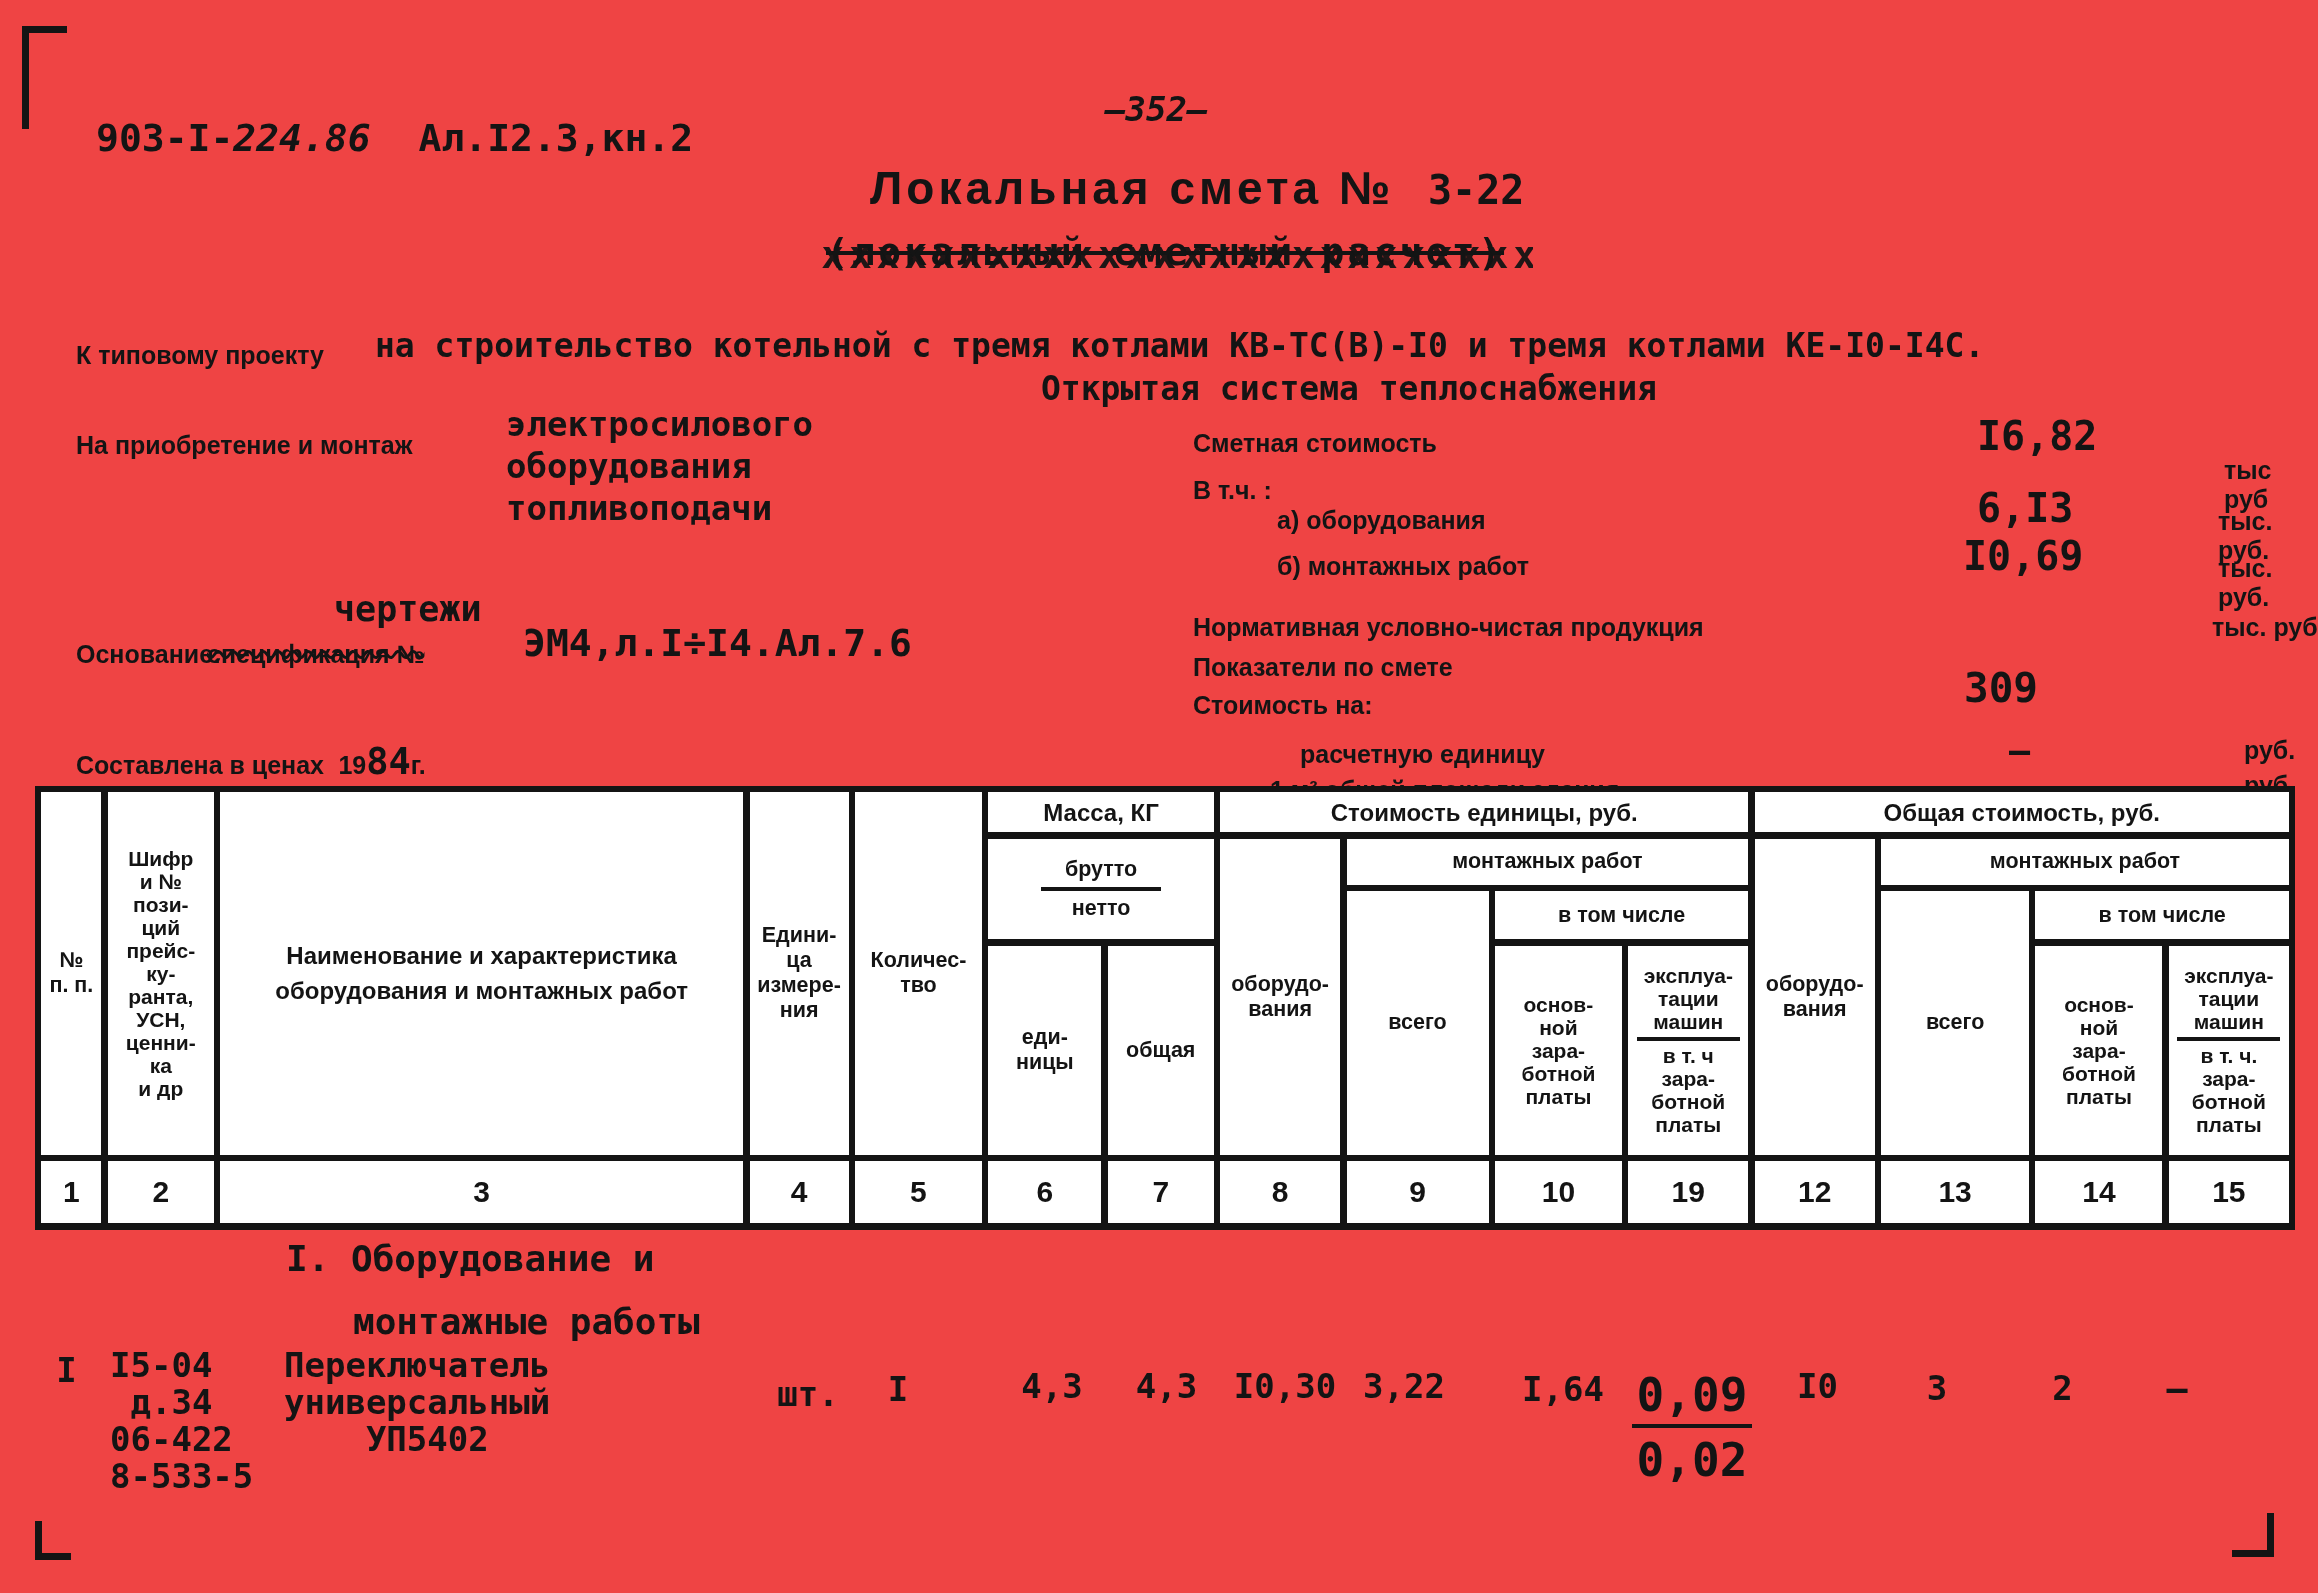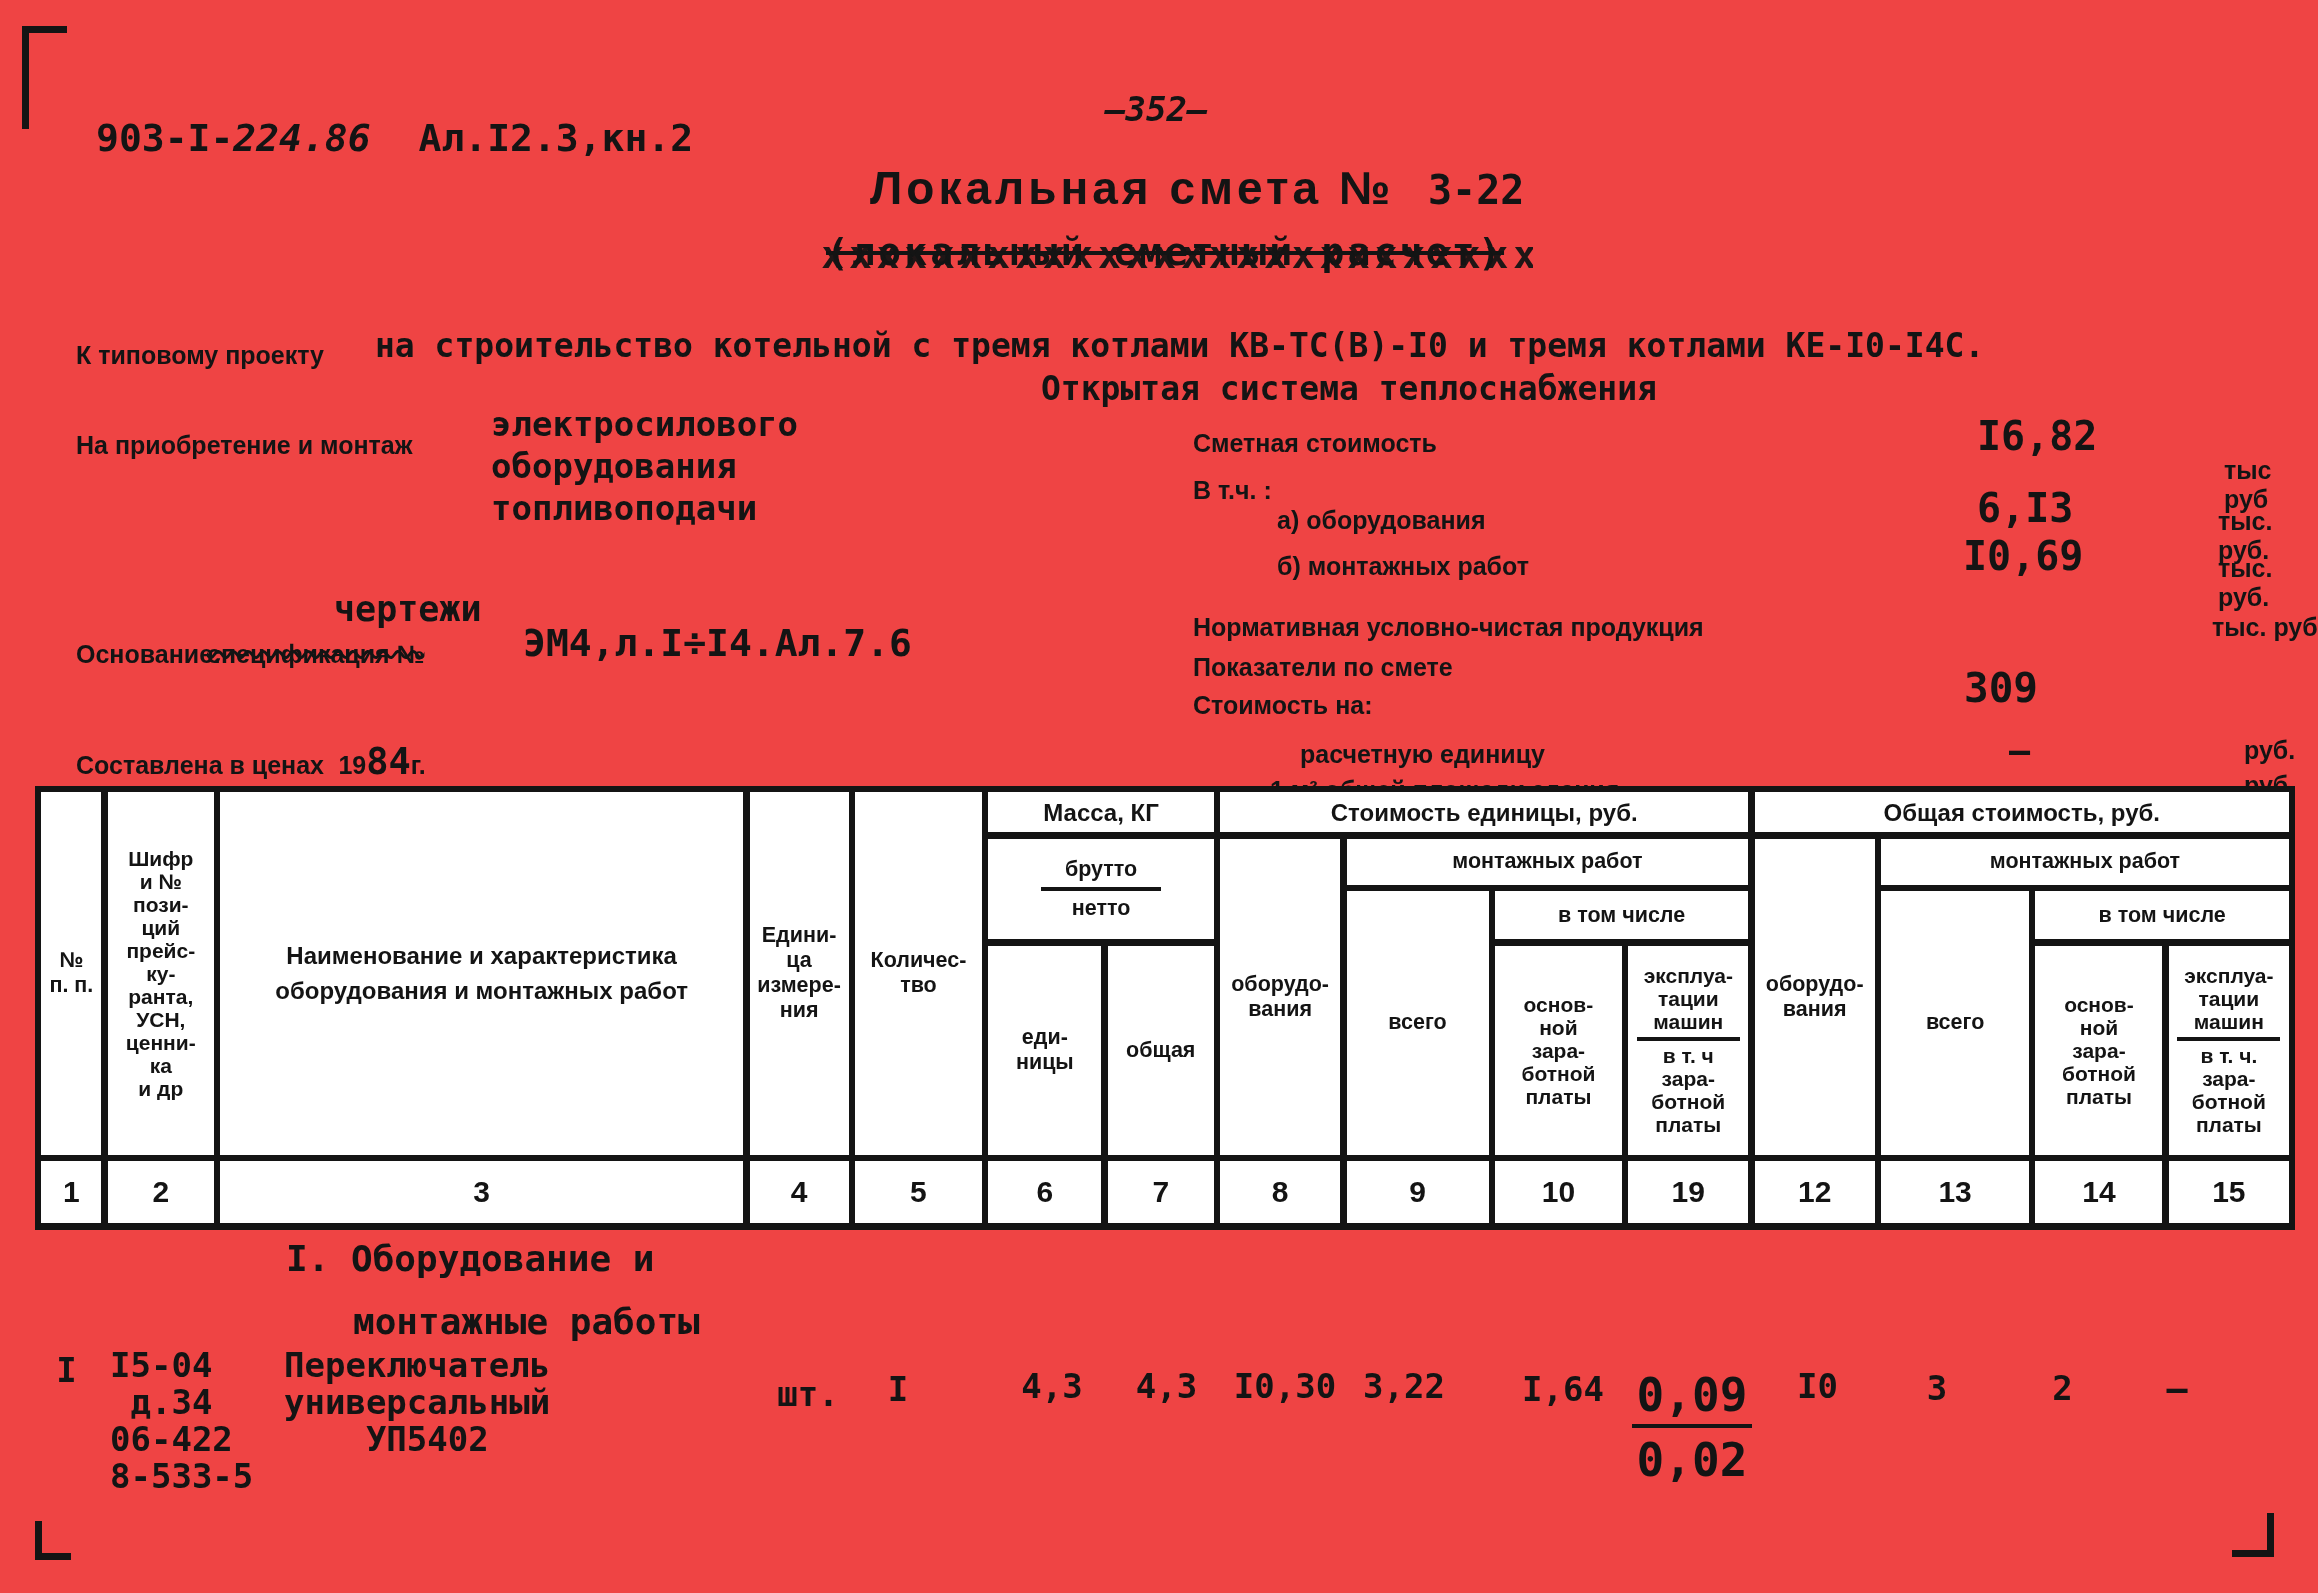--- a/index.html
+++ b/index.html
@@ -60,21 +60,21 @@
       <span class="base">(локальный сметный расчет)</span>
       <span class="xover">хххххххххххххххххххххххххх</span>
     </span>
   </div>
 
   <div class="abs sans" style="left:76px;top:341px;font-size:25px;">К типовому проекту</div>
   <div class="abs mono" style="left:375px;top:326px;font-size:33px;">на строительство котельной с тремя котлами КВ-ТС(В)-I0 и тремя котлами КЕ-I0-I4С.</div>
   <div class="abs mono" style="left:1041px;top:369px;font-size:33px;">Открытая система теплоснабжения</div>
 
   <div class="abs sans" style="left:76px;top:431px;font-size:25px;">На приобретение и монтаж</div>
-  <div class="abs mono preline" style="left:491px;top:403px;font-size:34px;line-height:42px;">электросилового
+  <div class="abs mono preline" style="left:506px;top:403px;font-size:34px;line-height:42px;">электросилового
 оборудования
 топливоподачи</div>
 
   <div class="abs sans" style="left:1193px;top:429px;font-size:25px;">Сметная стоимость</div>
   <div class="abs mono" style="left:1977px;top:413px;font-size:40px;">I6,82</div>
   <div class="abs sans" style="left:2224px;top:456px;font-size:25px;">тыс руб</div>
 
   <div class="abs sans" style="left:1193px;top:476px;font-size:25px;">В т.ч. :</div>
 
   <div class="abs sans" style="left:1277px;top:506px;font-size:25px;">а) оборудования</div>

